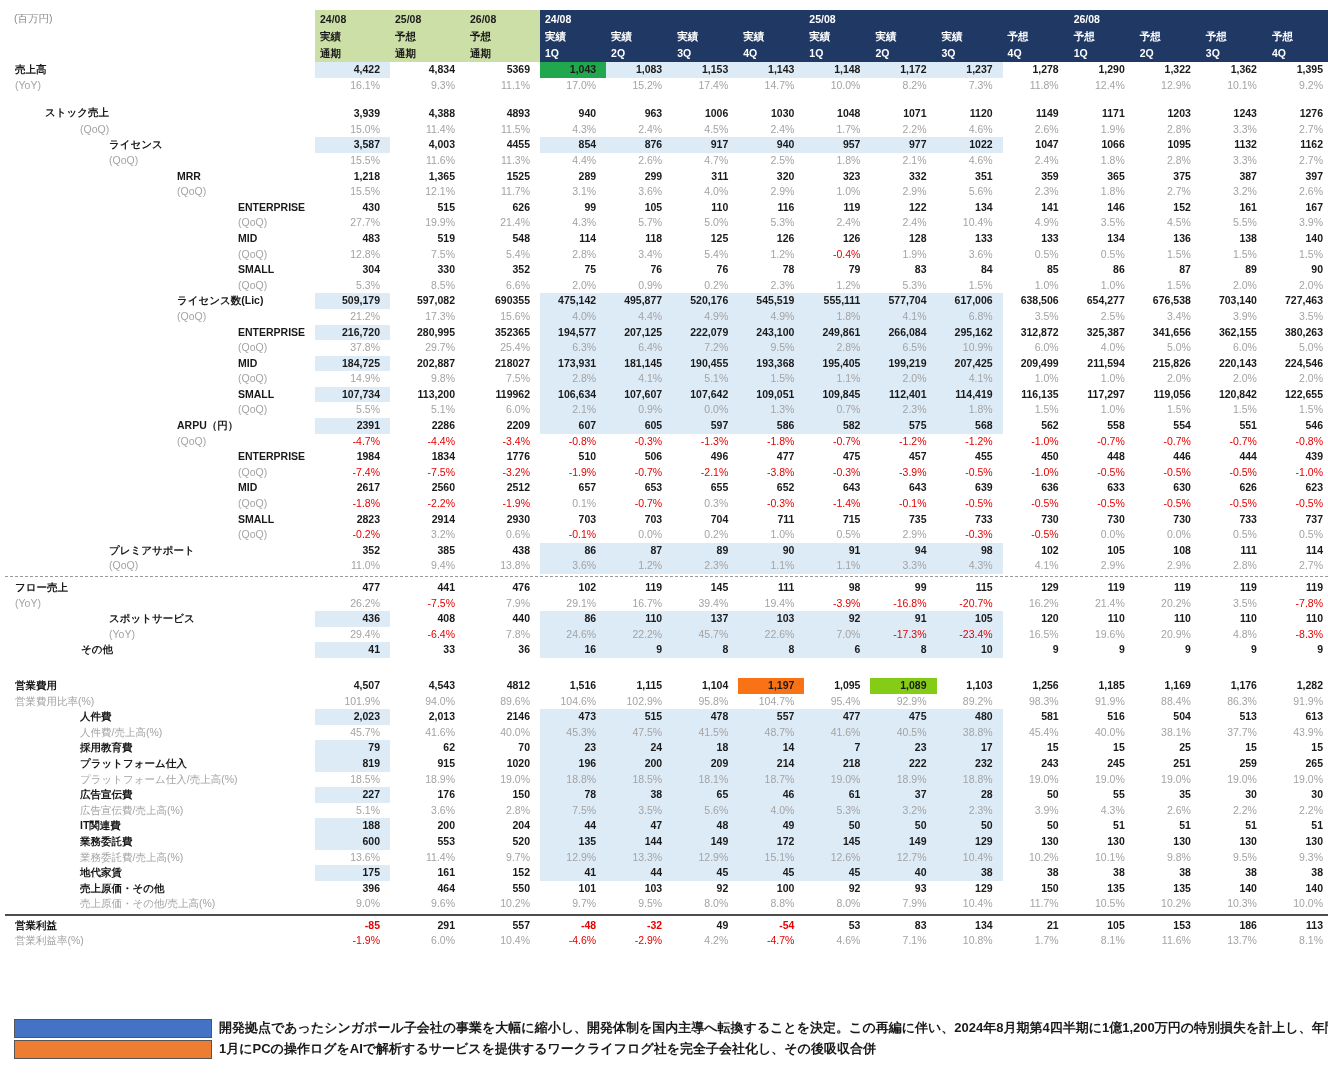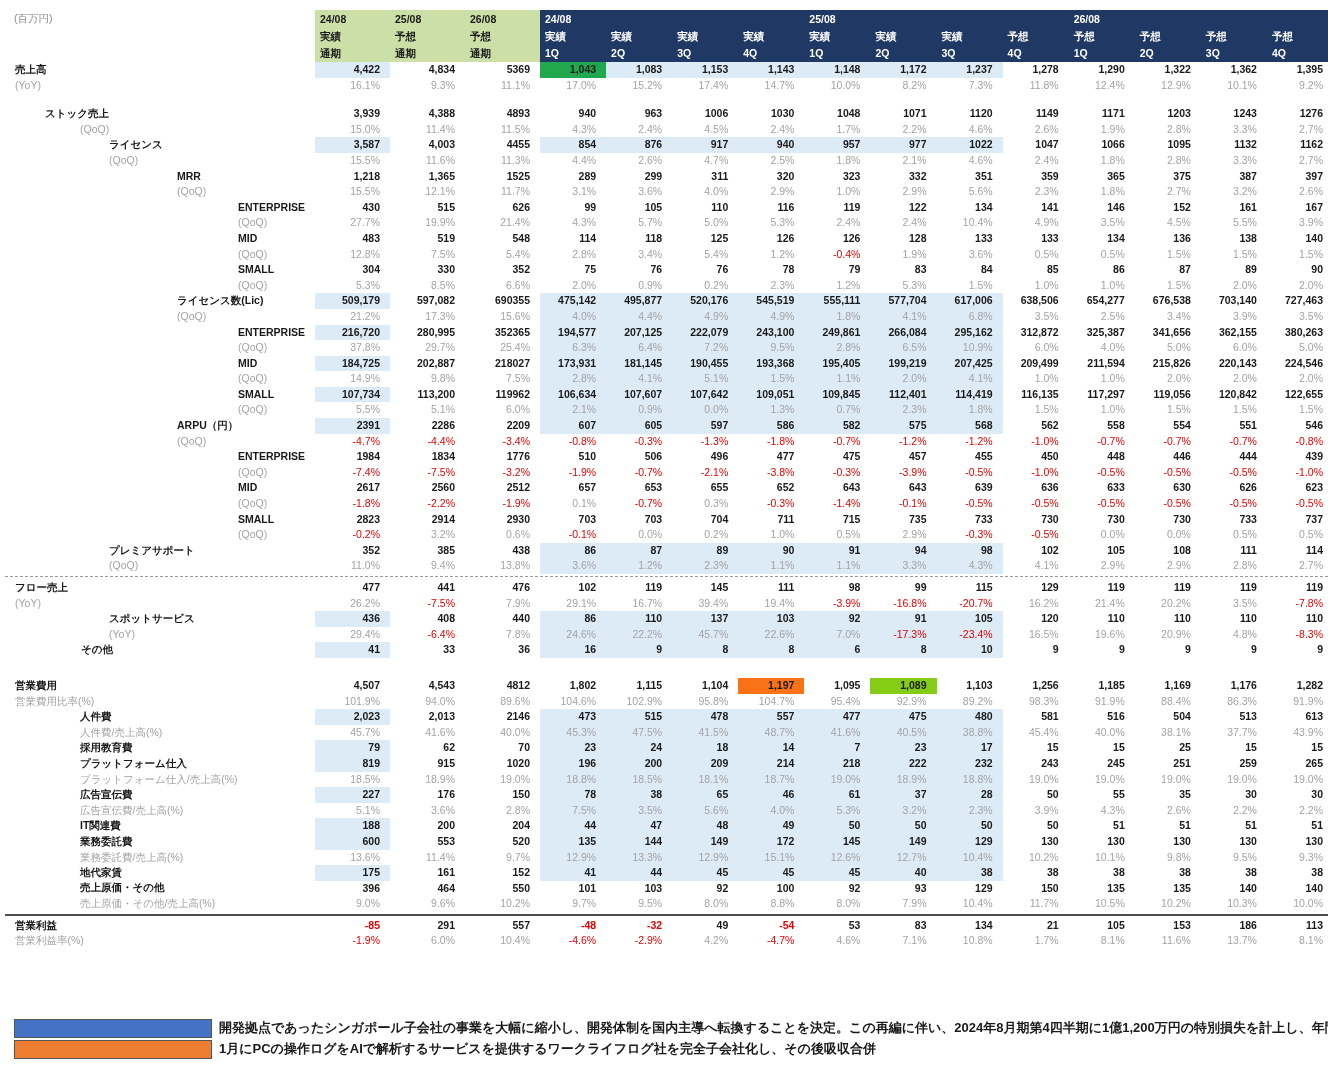--- a/index.html
+++ b/index.html
@@ -149,21 +149,21 @@
         <div class="c r">8.2%</div>
         <div class="c r">7.3%</div>
         <div class="c r">11.8%</div>
         <div class="c r">12.4%</div>
         <div class="c r">12.9%</div>
         <div class="c r">10.1%</div>
         <div class="c r">9.2%</div>
       </div>
       <div class="spacer" style="height: 13px;"></div>
       <div class="grid row">
-        <div class="c lab v" style="padding-left: 40px;">ストック売上</div>
+        <div class="c lab v" style="padding-left: 40px; font-family: Liberation Mono, monospace;">ストック売上</div>
         <div class="c v">3,939</div>
         <div class="c v">4,388</div>
         <div class="c v">4893</div>
         <div class="c v">940</div>
         <div class="c v">963</div>
         <div class="c v">1006</div>
         <div class="c v">1030</div>
         <div class="c v">1048</div>
         <div class="c v">1071</div>
         <div class="c v">1120</div>
@@ -785,21 +785,21 @@
         <div class="c v">9</div>
         <div class="c v">9</div>
         <div class="c v">9</div>
       </div>
       <div class="spacer" style="height: 20px;"></div>
       <div class="grid row">
         <div class="c lab v" style="padding-left: 10px;">営業費用</div>
         <div class="c v">4,507</div>
         <div class="c v">4,543</div>
         <div class="c v">4812</div>
-        <div class="c v">1,802</div>
+        <div class="c v">1,516</div>
         <div class="c v">1,115</div>
         <div class="c v">1,104</div>
         <div class="c v" style="background: #f97316;">1,197</div>
         <div class="c v">1,095</div>
         <div class="c v" style="background: #84cc16;">1,089</div>
         <div class="c v">1,103</div>
         <div class="c v">1,256</div>
         <div class="c v">1,185</div>
         <div class="c v">1,169</div>
         <div class="c v">1,176</div>
@@ -1015,21 +1015,21 @@
         <div class="c v hl">45</div>
         <div class="c v hl">40</div>
         <div class="c v hl">38</div>
         <div class="c v">38</div>
         <div class="c v">38</div>
         <div class="c v">38</div>
         <div class="c v">38</div>
         <div class="c v">38</div>
       </div>
       <div class="grid row">
-        <div class="c lab v" style="padding-left: 75px; font-family: Liberation Mono, monospace;">売上原価・その他</div>
+        <div class="c lab v" style="padding-left: 75px;">売上原価・その他</div>
         <div class="c v">396</div>
         <div class="c v">464</div>
         <div class="c v">550</div>
         <div class="c v">101</div>
         <div class="c v">103</div>
         <div class="c v">92</div>
         <div class="c v">100</div>
         <div class="c v">92</div>
         <div class="c v">93</div>
         <div class="c v">129</div>

